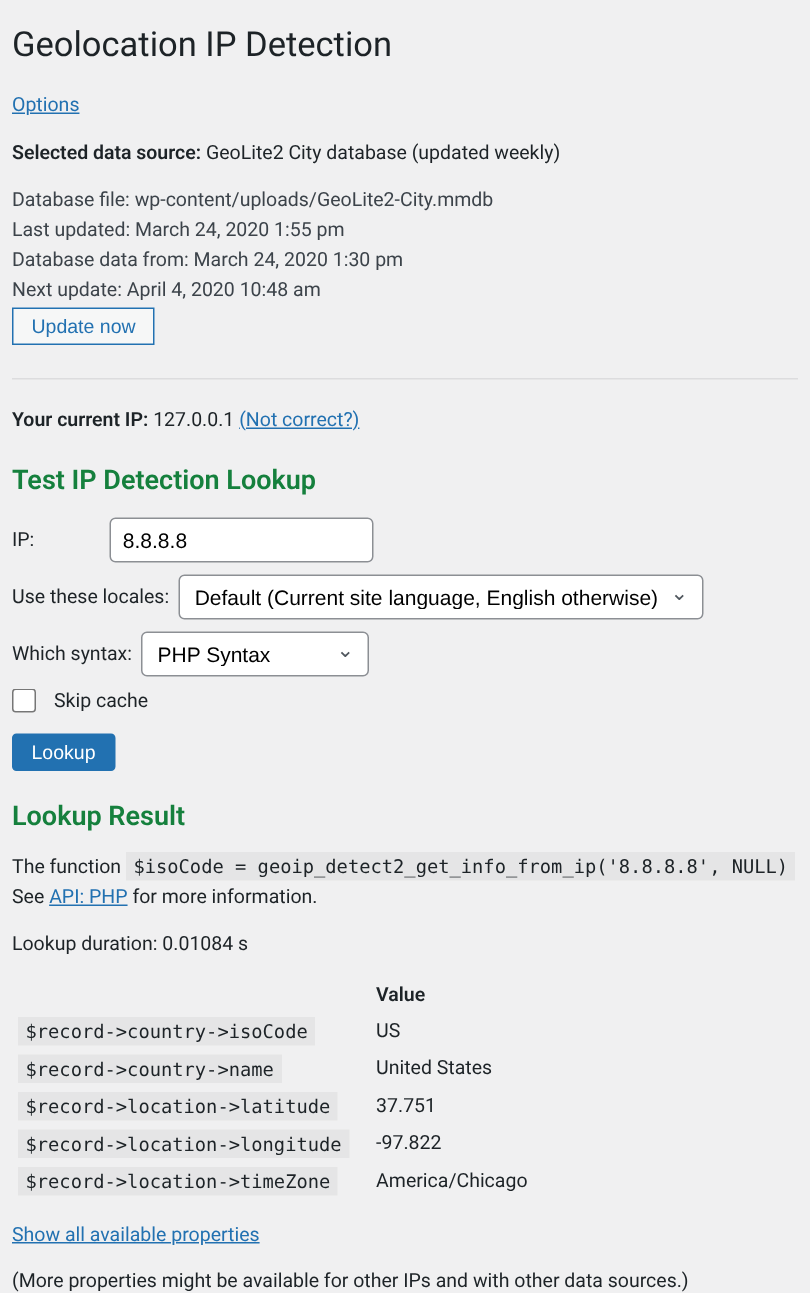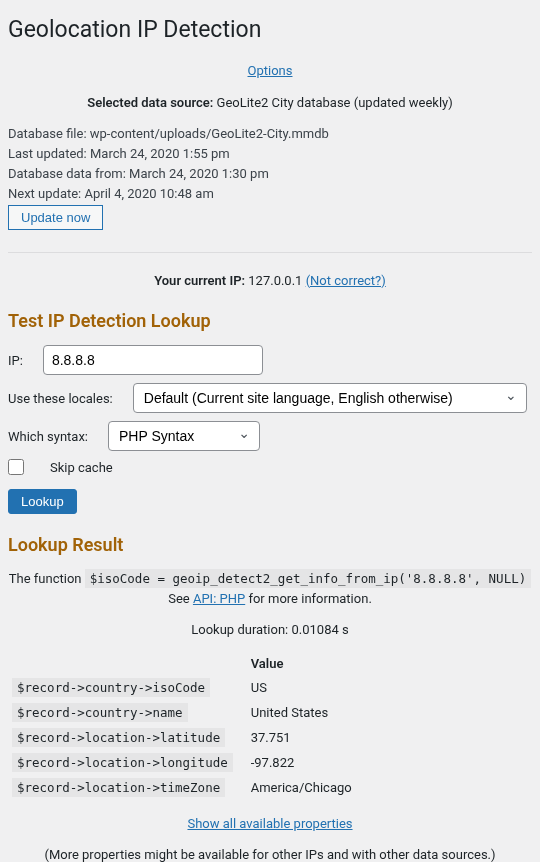--- a/index.html
+++ b/index.html
@@ -15,31 +15,30 @@
   h1 {
     font-size: 23px;
     font-weight: 400;
     margin: 8px 0 18px 0;
     color: #1d2327;
   }
   h2 {
     font-size: 18px;
     font-weight: 600;
     margin: 20px 0 14px 0;
-    color: #a16207;
+    color: #15803d;
   }
   a {
     color: #2271b1;
     text-decoration: underline;
   }
   p {
     margin: 0 0 12px 0;
     font-size: 13px;
     line-height: 1.5;
-    text-align: center;
   }
   .info-block {
     font-size: 13px;
     line-height: 1.55;
     margin-bottom: 0;
     color: #3c434a;
   }
   .info-line { display: block; }
   .btn-secondary {
     display: inline-block;
@@ -62,33 +61,34 @@
     cursor: pointer;
   }
   hr.sep {
     border: none;
     border-top: 1px solid #dcdcde;
     margin: 22px 0 18px 0;
   }
   .form-row {
     display: flex;
     align-items: center;
-    gap: 20px;
+    gap: 6px;
     margin-bottom: 8px;
     font-size: 13px;
   }
   .form-row label { color: #1d2327; }
   input[type="text"] {
     padding: 4px 8px;
     font-size: 14px;
     border: 1px solid #8c8f94;
     border-radius: 4px;
     background: #fff;
     height: 30px;
-    width: 220px;
+    width: 176px;
+    margin-left: 44px;
   }
   select {
     padding: 4px 28px 4px 10px;
     font-size: 14px;
     border: 1px solid #8c8f94;
     border-radius: 4px;
     background: #fff;
     height: 30px;
     appearance: none;
     position: relative;
@@ -169,21 +169,21 @@
 <h2>Test IP Detection Lookup</h2>
 
 <div class="form-row">
   <label>IP:</label>
   <input type="text" value="8.8.8.8" style="">
 </div>
 
 <div class="form-row">
   <label>Use these locales:</label>
   <span class="select-wrap">
-    <select style="width:394px">
+    <select style="width:350px">
       <option>Default (Current site language, English otherwise)</option>
     </select>
   </span>
 </div>
 
 <div class="form-row">
   <label>Which syntax:</label>
   <span class="select-wrap">
     <select style="width:152px">
       <option>PHP Syntax</option>

